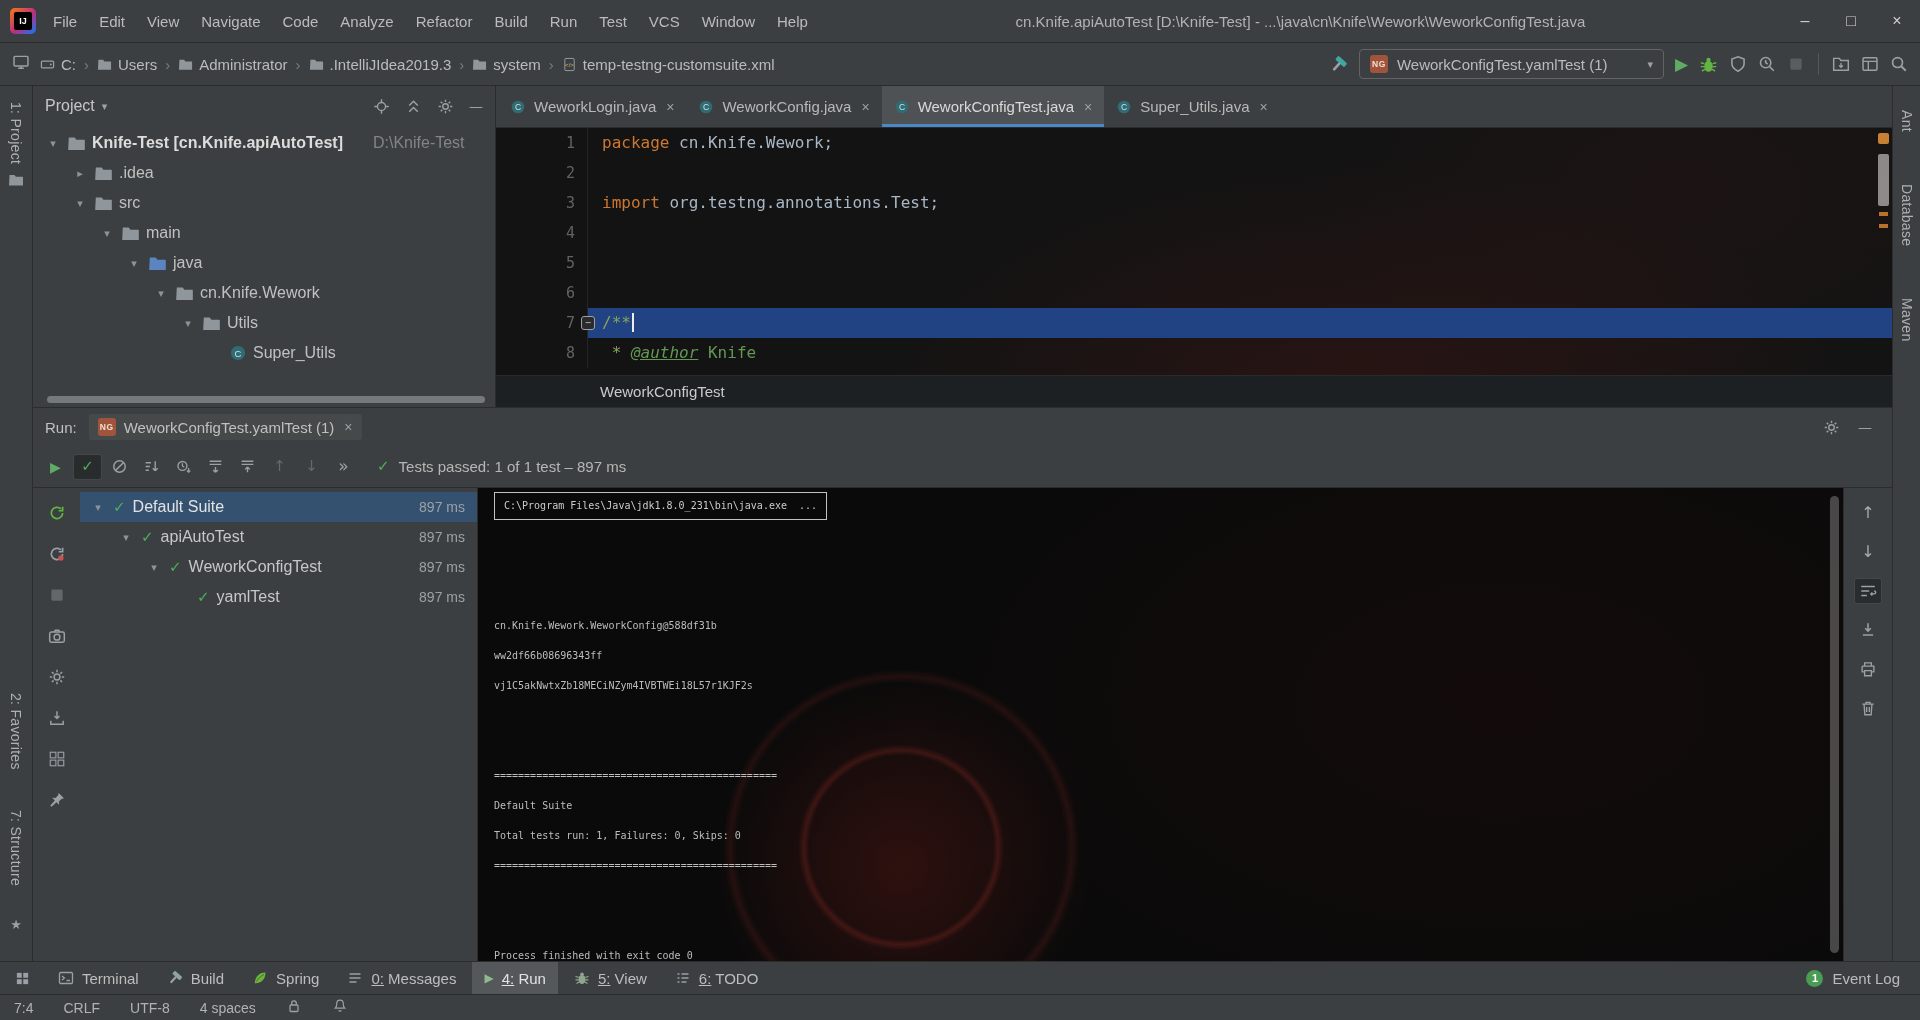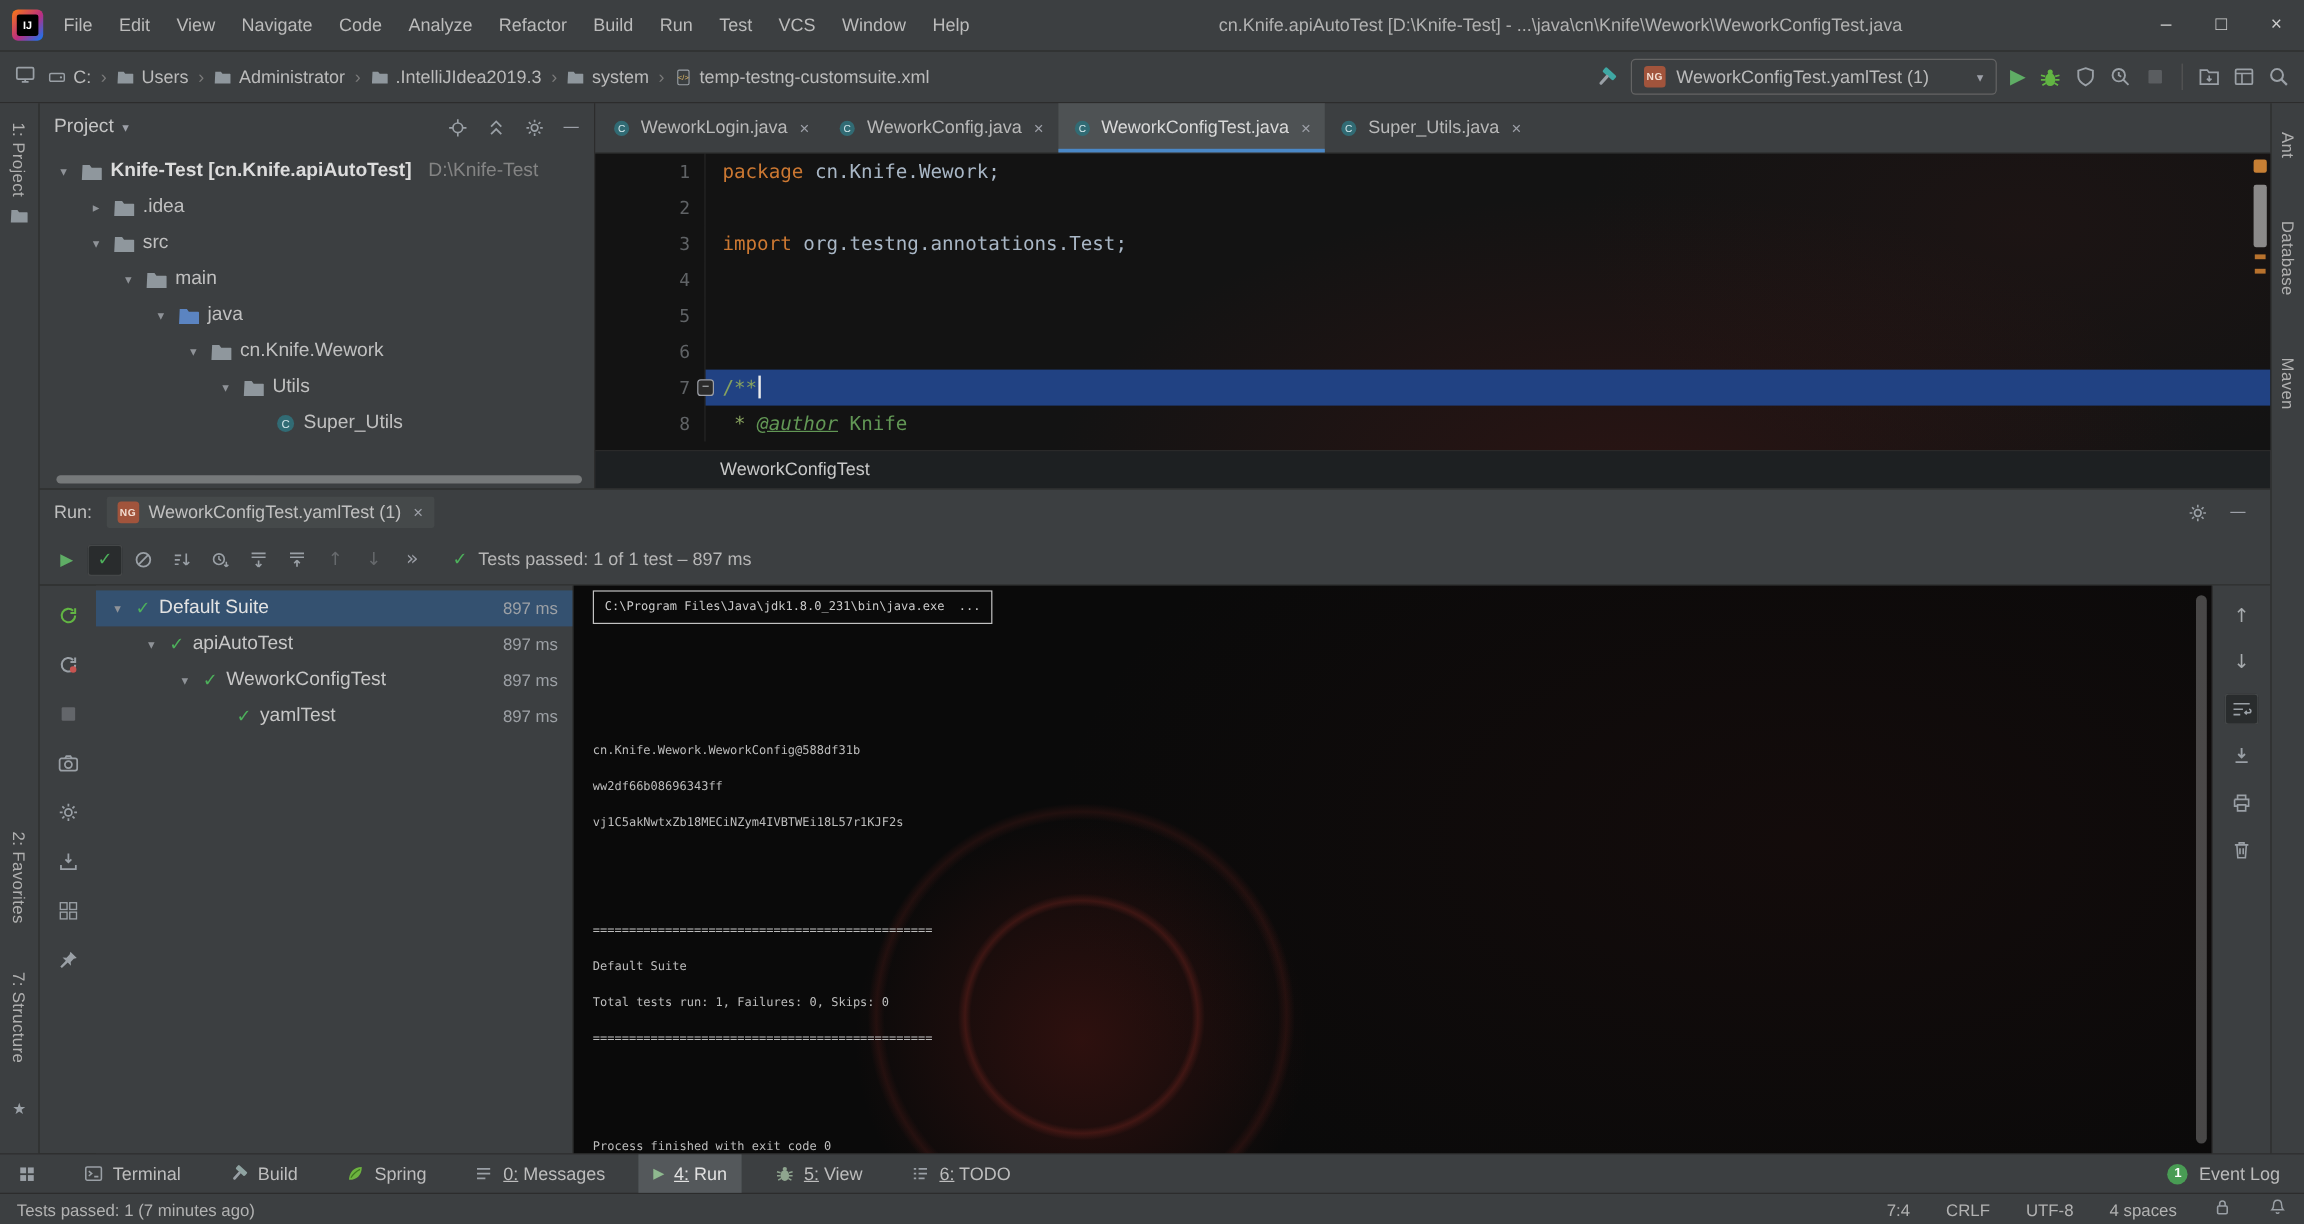--- a/index.html
+++ b/index.html
@@ -46,21 +46,21 @@
 .project-panel{width:463px;display:flex;flex-direction:column;border-right:1px solid #2c2c2c;position:relative;flex:none}
 .panel-header{height:40px;display:flex;align-items:center;padding:0 12px;gap:7px}
 .panel-title{color:#c6c6c6;font-size:16px}
 .caret-gl{color:#9da0a8;font-size:11px}
 .panel-actions{margin-left:auto;display:flex;gap:15px;align-items:center}
 .tree{flex:1;overflow:hidden;padding-top:2px;font-size:16px}
 .tree-row{height:30px;display:flex;align-items:center;gap:6px;white-space:nowrap}
 .tree-arrow{width:16px;text-align:center;color:#8f9398;font-size:11px;flex:none}
 .tree-label{color:#c0c0c0}
 .root-name{color:#dcdcdc;font-weight:bold}
-.root-path{color:#848484;margin-left:8px}
+.root-path{color:#848484;margin-left:24px}
 .hscroll{position:absolute;left:14px;bottom:4px;height:7px;width:438px;border-radius:4px;background:rgba(255,255,255,.30)}
 
 
 .editor{flex:1;display:flex;flex-direction:column;min-width:0}
 .tab-bar{height:42px;display:flex;align-items:stretch;border-bottom:1px solid #2c2c2c;padding-left:2px}
 .tab{display:flex;align-items:center;gap:8px;padding:0 12px;color:#b8b8b8;font-size:15px;position:relative}
 .tab.active{background:#4e5254;color:#d9d9d9}
 .tab.active::after{content:"";position:absolute;left:0;right:0;bottom:0;height:3px;background:#4a88c7}
 .tab-close{color:#9da0a8;font-size:14px;margin-left:2px}
 .code-area{flex:1;position:relative;overflow:hidden;font-family:"DejaVu Sans Mono",monospace;font-size:16px;
@@ -111,21 +111,21 @@
   radial-gradient(ellipse 900px 520px at 75% 45%, rgba(100,25,20,.10), transparent 70%),
   #0a0a0a}
 .console-cmd{display:inline-block;border:1px solid #c2c2c2;padding:0 9px;line-height:25px;height:28px;white-space:pre;color:#cbcbcb}
 .console-line{white-space:pre;height:30px}
 .console-scroll{position:absolute;right:4px;top:8px;bottom:8px;width:9px;border-radius:5px;background:rgba(255,255,255,.25)}
 .console-toolbar{width:49px;flex:none;display:flex;flex-direction:column;align-items:center;gap:13px;padding-top:12px;border-left:1px solid #2c2c2c;background:#3c3f41}
 .ct-btn{width:28px;height:26px;display:flex;align-items:center;justify-content:center;border-radius:3px;color:#a7abae}
 .ct-btn.pressed{background:rgba(0,0,0,.30);box-shadow:inset 0 0 0 1px rgba(255,255,255,.13)}
 
 
-.bottom-bar{height:33px;display:flex;align-items:center;background:#3c3f41;border-top:1px solid #2c2c2c;padding:0 8px;gap:16px;font-size:15px}
+.bottom-bar{height:33px;display:flex;align-items:center;background:#3c3f41;border-top:1px solid #2c2c2c;padding:0 8px;gap:4px;font-size:15px}
 .switcher{width:28px;height:100%;display:flex;align-items:center;justify-content:center;margin-right:6px}
 .bb-btn{display:flex;align-items:center;gap:8px;padding:0 12px;height:100%;color:#bdbdbd}
 .bb-btn.active{background:#54585b;color:#e2e2e2}
 .mn{display:inline-block}
 .mn::first-letter{text-decoration:underline}
 .event-log{margin-left:auto;display:flex;align-items:center;gap:9px;padding:0 12px;height:100%}
 .badge{width:17px;height:17px;border-radius:50%;background:#499c54;color:#fff;font-size:11px;display:flex;align-items:center;justify-content:center;font-weight:bold}
 .status-bar{height:26px;display:flex;align-items:center;padding:0 14px;font-size:14px;color:#b2b2b2;border-top:1px solid #2c2c2c;gap:30px;white-space:nowrap}
 .sb-msg{flex:1}
 </style>
@@ -799,21 +799,20 @@
       </span>
       <span class="mn">6: TODO</span>
     </div>
     <div class="event-log">
       <span class="badge">1</span>
       <span>Event Log</span>
     </div>
   </div>
 
 <div class="status-bar">
-  <span class="sb-msg">Tests passed: 1 (7 minutes ago)</span>
   <span class="sb-item">7:4</span>
   <span class="sb-item">CRLF</span>
   <span class="sb-item">UTF-8</span>
   <span class="sb-item">4 spaces</span>
   <span id="sb-lock"><span class="icon">
         <svg width="16" height="16" viewBox="0 0 16 16">
           <rect x="4" y="7" width="8" height="6.5" rx="1" fill="none" stroke="#9aa0a6" stroke-width="1.3"></rect>
           <path d="M5.7 7V5.2a2.3 2.3 0 0 1 4.6 0V7" fill="none" stroke="#9aa0a6" stroke-width="1.3"></path>
         </svg>
       </span></span>

